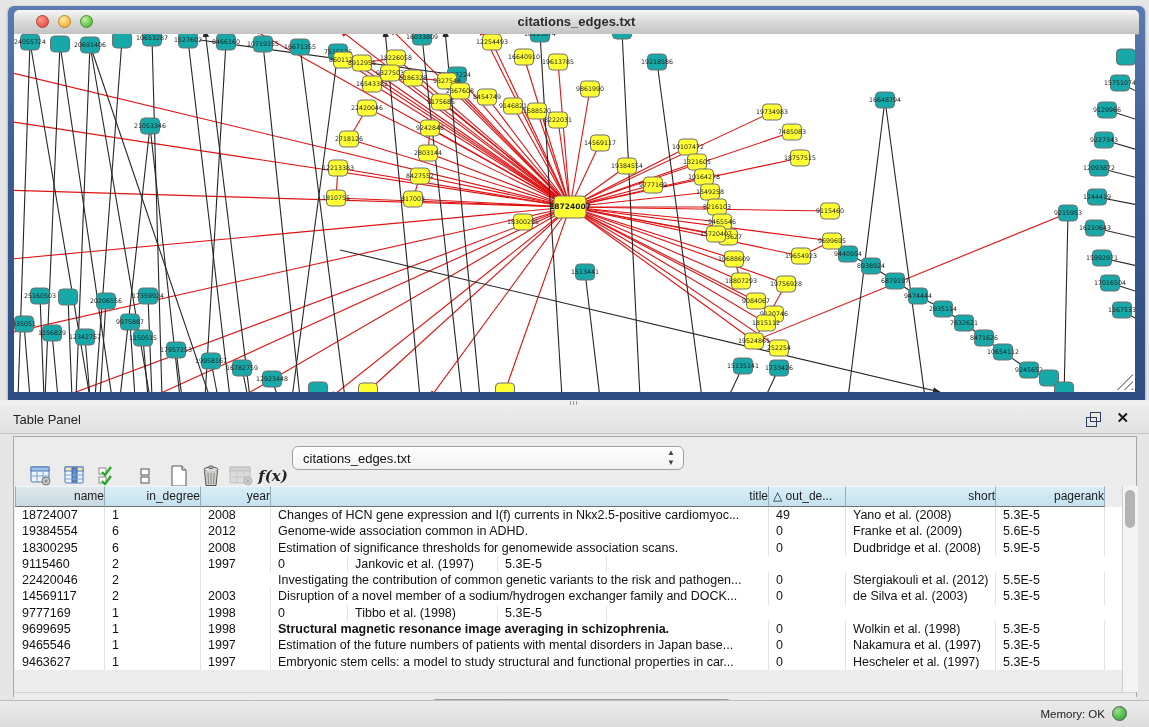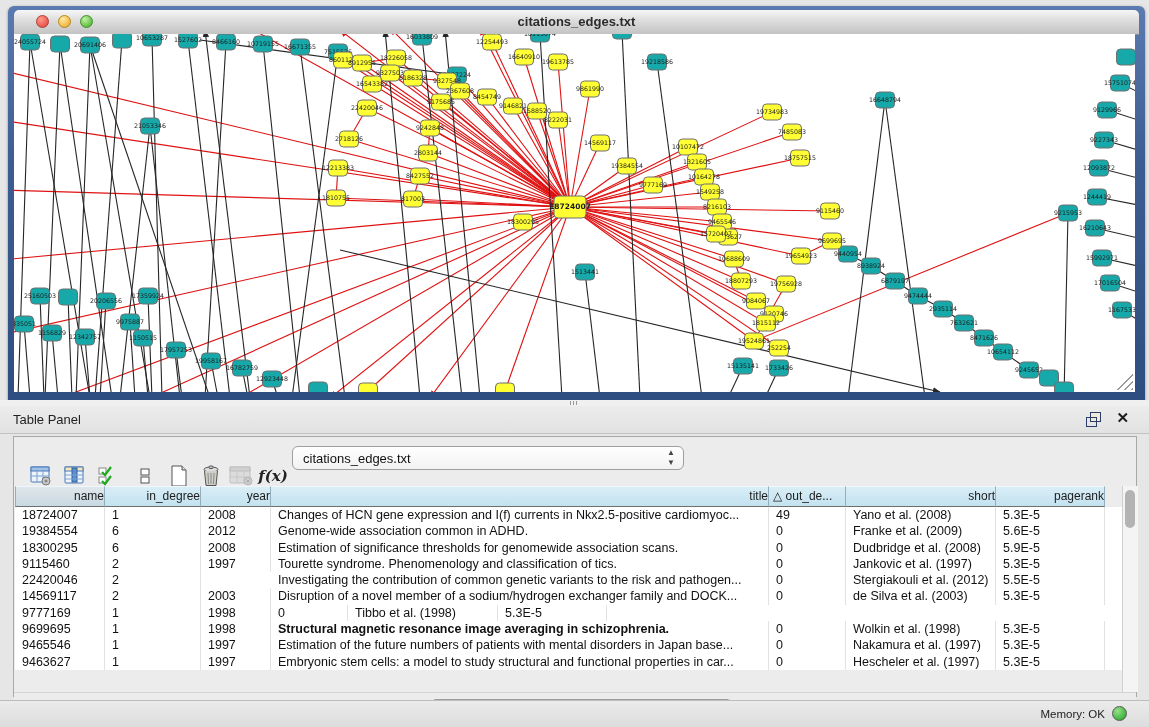--- a/index.html
+++ b/index.html
@@ -849,21 +849,20 @@
           <div class="tcell" style="width: 70px;">2008</div>
           <div class="tcell" style="width: 498px;">Estimation of significance thresholds for genomewide association scans.</div>
           <div class="tcell" style="width: 77px;">0</div>
           <div class="tcell" style="width: 150px;">Dudbridge et al. (2008)</div>
           <div class="tcell" style="width: 109px;">5.9E-5</div>
         </div>
         <div class="trow">
           <div class="tcell" style="width: 90px;">9115460</div>
           <div class="tcell" style="width: 96px;">2</div>
           <div class="tcell" style="width: 70px;">1997</div>
-          <div class="tcell" style="width: 498px;">Tourette syndrome. Phenomenology and classification of tics.</div>
           <div class="tcell" style="width: 77px;">0</div>
           <div class="tcell" style="width: 150px;">Jankovic et al. (1997)</div>
           <div class="tcell" style="width: 109px;">5.3E-5</div>
         </div>
         <div class="trow">
           <div class="tcell" style="width: 90px;">22420046</div>
           <div class="tcell" style="width: 96px;">2</div>
           <div class="tcell" style="width: 70px; margin-top: 24px;">2012</div>
           <div class="tcell" style="width: 498px;">Investigating the contribution of common genetic variants to the risk and pathogen...</div>
           <div class="tcell" style="width: 77px;">0</div>

